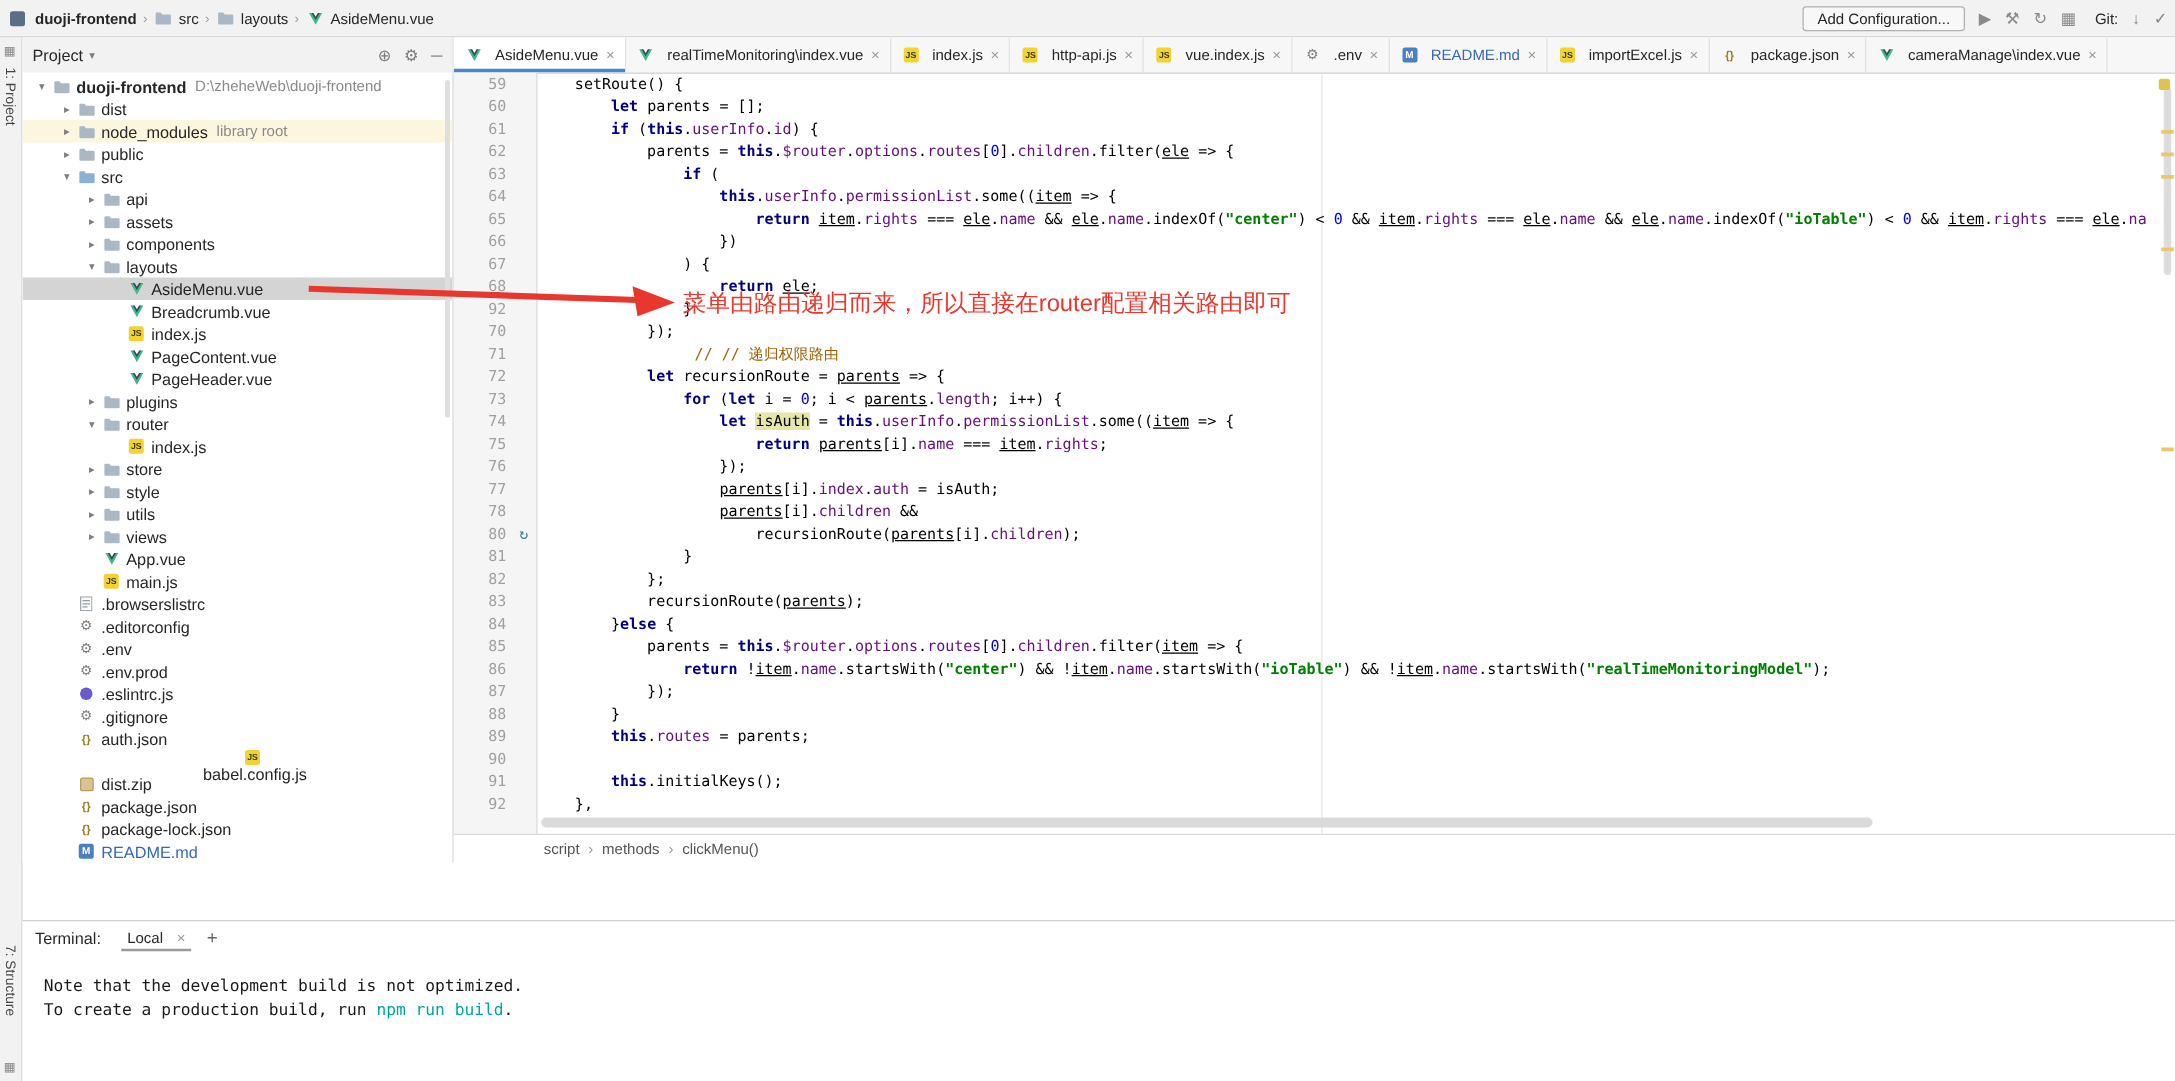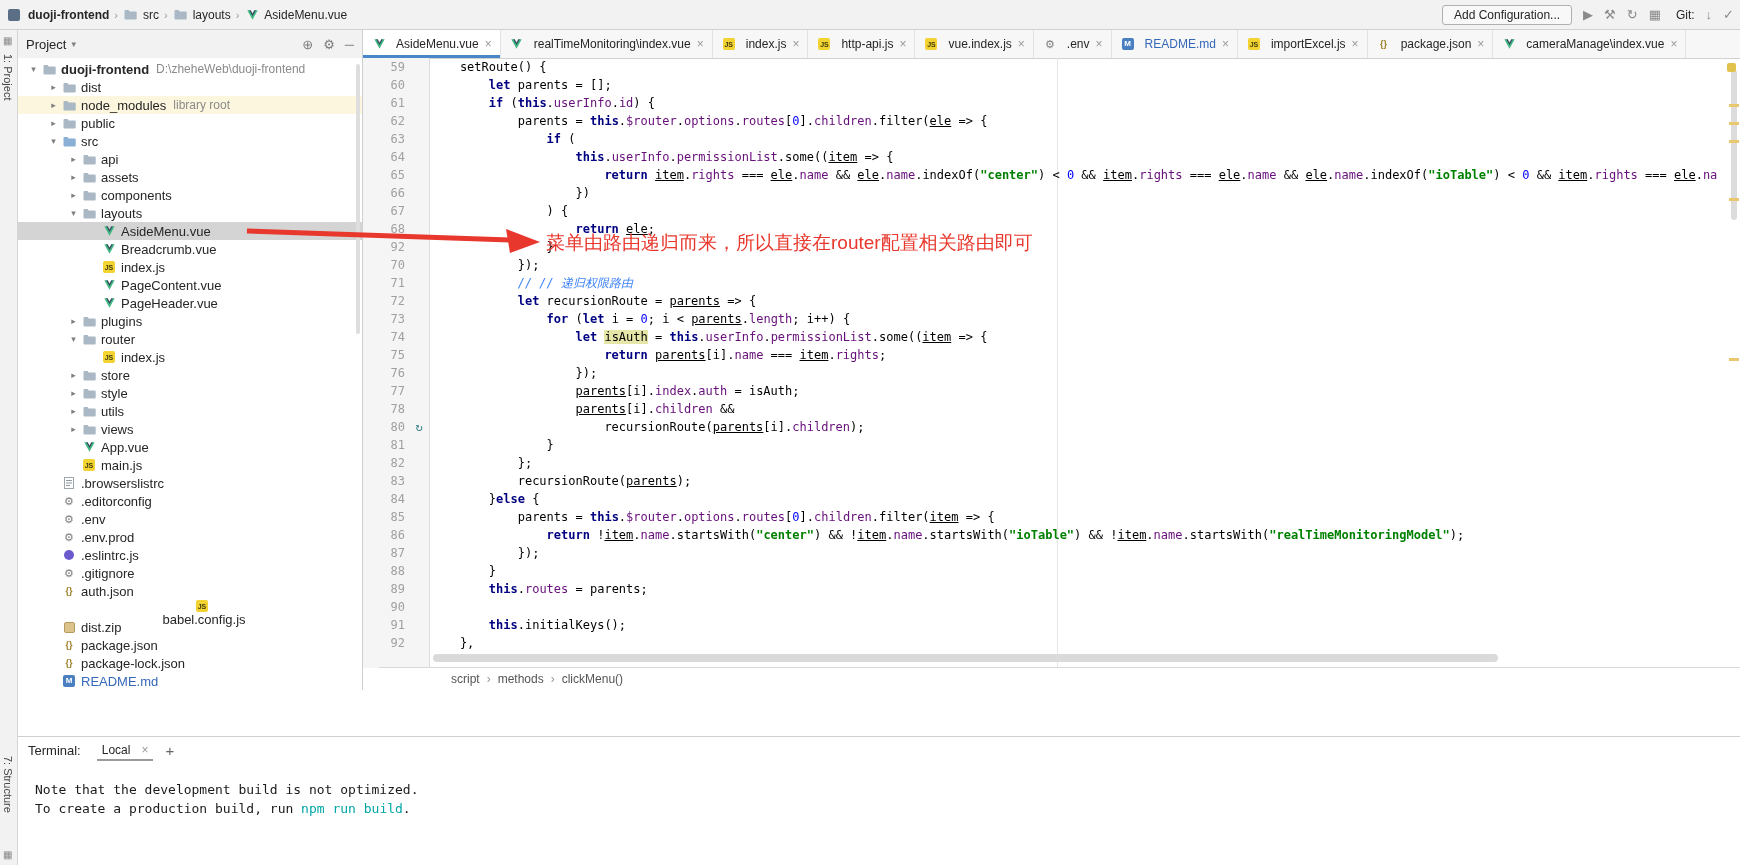--- a/index.html
+++ b/index.html
@@ -62,30 +62,30 @@
   .gutterbg{position:absolute;left:0;top:0;width:66px;height:100%;background:#f5f5f5;border-right:1px solid #dcdcdc;}
   .mguide{position:absolute;left:694px;top:0;bottom:0;width:1px;background:#e6e6e6;}
   .cline{display:flex;height:18px;position:relative;z-index:1;}
   .lnum{width:42px;flex:none;text-align:right;color:#a0a0a0;padding-right:4px;}
   .lico{width:20px;flex:none;text-align:center;}
   .rec{color:#35808a;font-size:12px;}
   .ltext{white-space:pre;flex:none;padding-left:2px;color:#000;}
   .ck{color:#000080;font-weight:bold;}
   .cs{color:#008000;font-weight:bold;}
   .cn{color:#0000ff;}
-  .cc{color:#3b82f6;font-style:italic;}
+  .cc{color:#a16207;padding-left:38px;}
   .cf{color:#660e7a;}
   .cu{color:#000;text-decoration:underline;}
   .cp{color:#000;}
   .chl{color:#000000;background:#e6e6a8;}
   .vscroll{position:absolute;right:3px;top:12px;width:6px;height:150px;background:#dcdcdc;border-radius:3px;z-index:2;}
   .hscroll{position:absolute;left:70px;bottom:6px;width:1065px;height:8px;background:#dadada;border-radius:4px;z-index:2;}
   .emark{position:absolute;right:1px;width:10px;height:3px;background:#e9c76c;z-index:2;}
   .inspbadge{position:absolute;right:4px;top:5px;width:9px;height:9px;background:#e2c14d;border-radius:2px;z-index:2;}
-  .bcrumb{position:absolute;left:16px;right:0;bottom:0;height:22px;border-top:1px solid #d9d9d9;background:#fff;
+  .bcrumb{position:absolute;left:0;right:0;bottom:0;height:22px;border-top:1px solid #d9d9d9;background:#fff;
           display:flex;align-items:center;padding-left:72px;font-size:12px;color:#555;gap:7px;}
   .bsep{color:#9a9a9a;}
   .terminal{position:absolute;left:18px;top:690px;width:1722px;height:175px;background:#fff;
             border-top:1px solid #cfcfcf;box-sizing:border-box;margin-top:46px;}
   .thead{height:27px;display:flex;align-items:center;padding-left:10px;font-size:13px;color:#262626;}
   .ttab{margin-left:16px;display:flex;align-items:center;gap:5px;padding:3px 5px 2px 5px;
         border-bottom:2px solid #9a9a9a;font-size:12px;}
   .tplus{margin-left:12px;color:#666;font-size:15px;}
   .tbody{padding:16px 0 0 17px;font-family:"DejaVu Sans Mono",monospace;font-size:13px;line-height:19px;color:#1a1a1a;}
   .tline{white-space:pre;}

